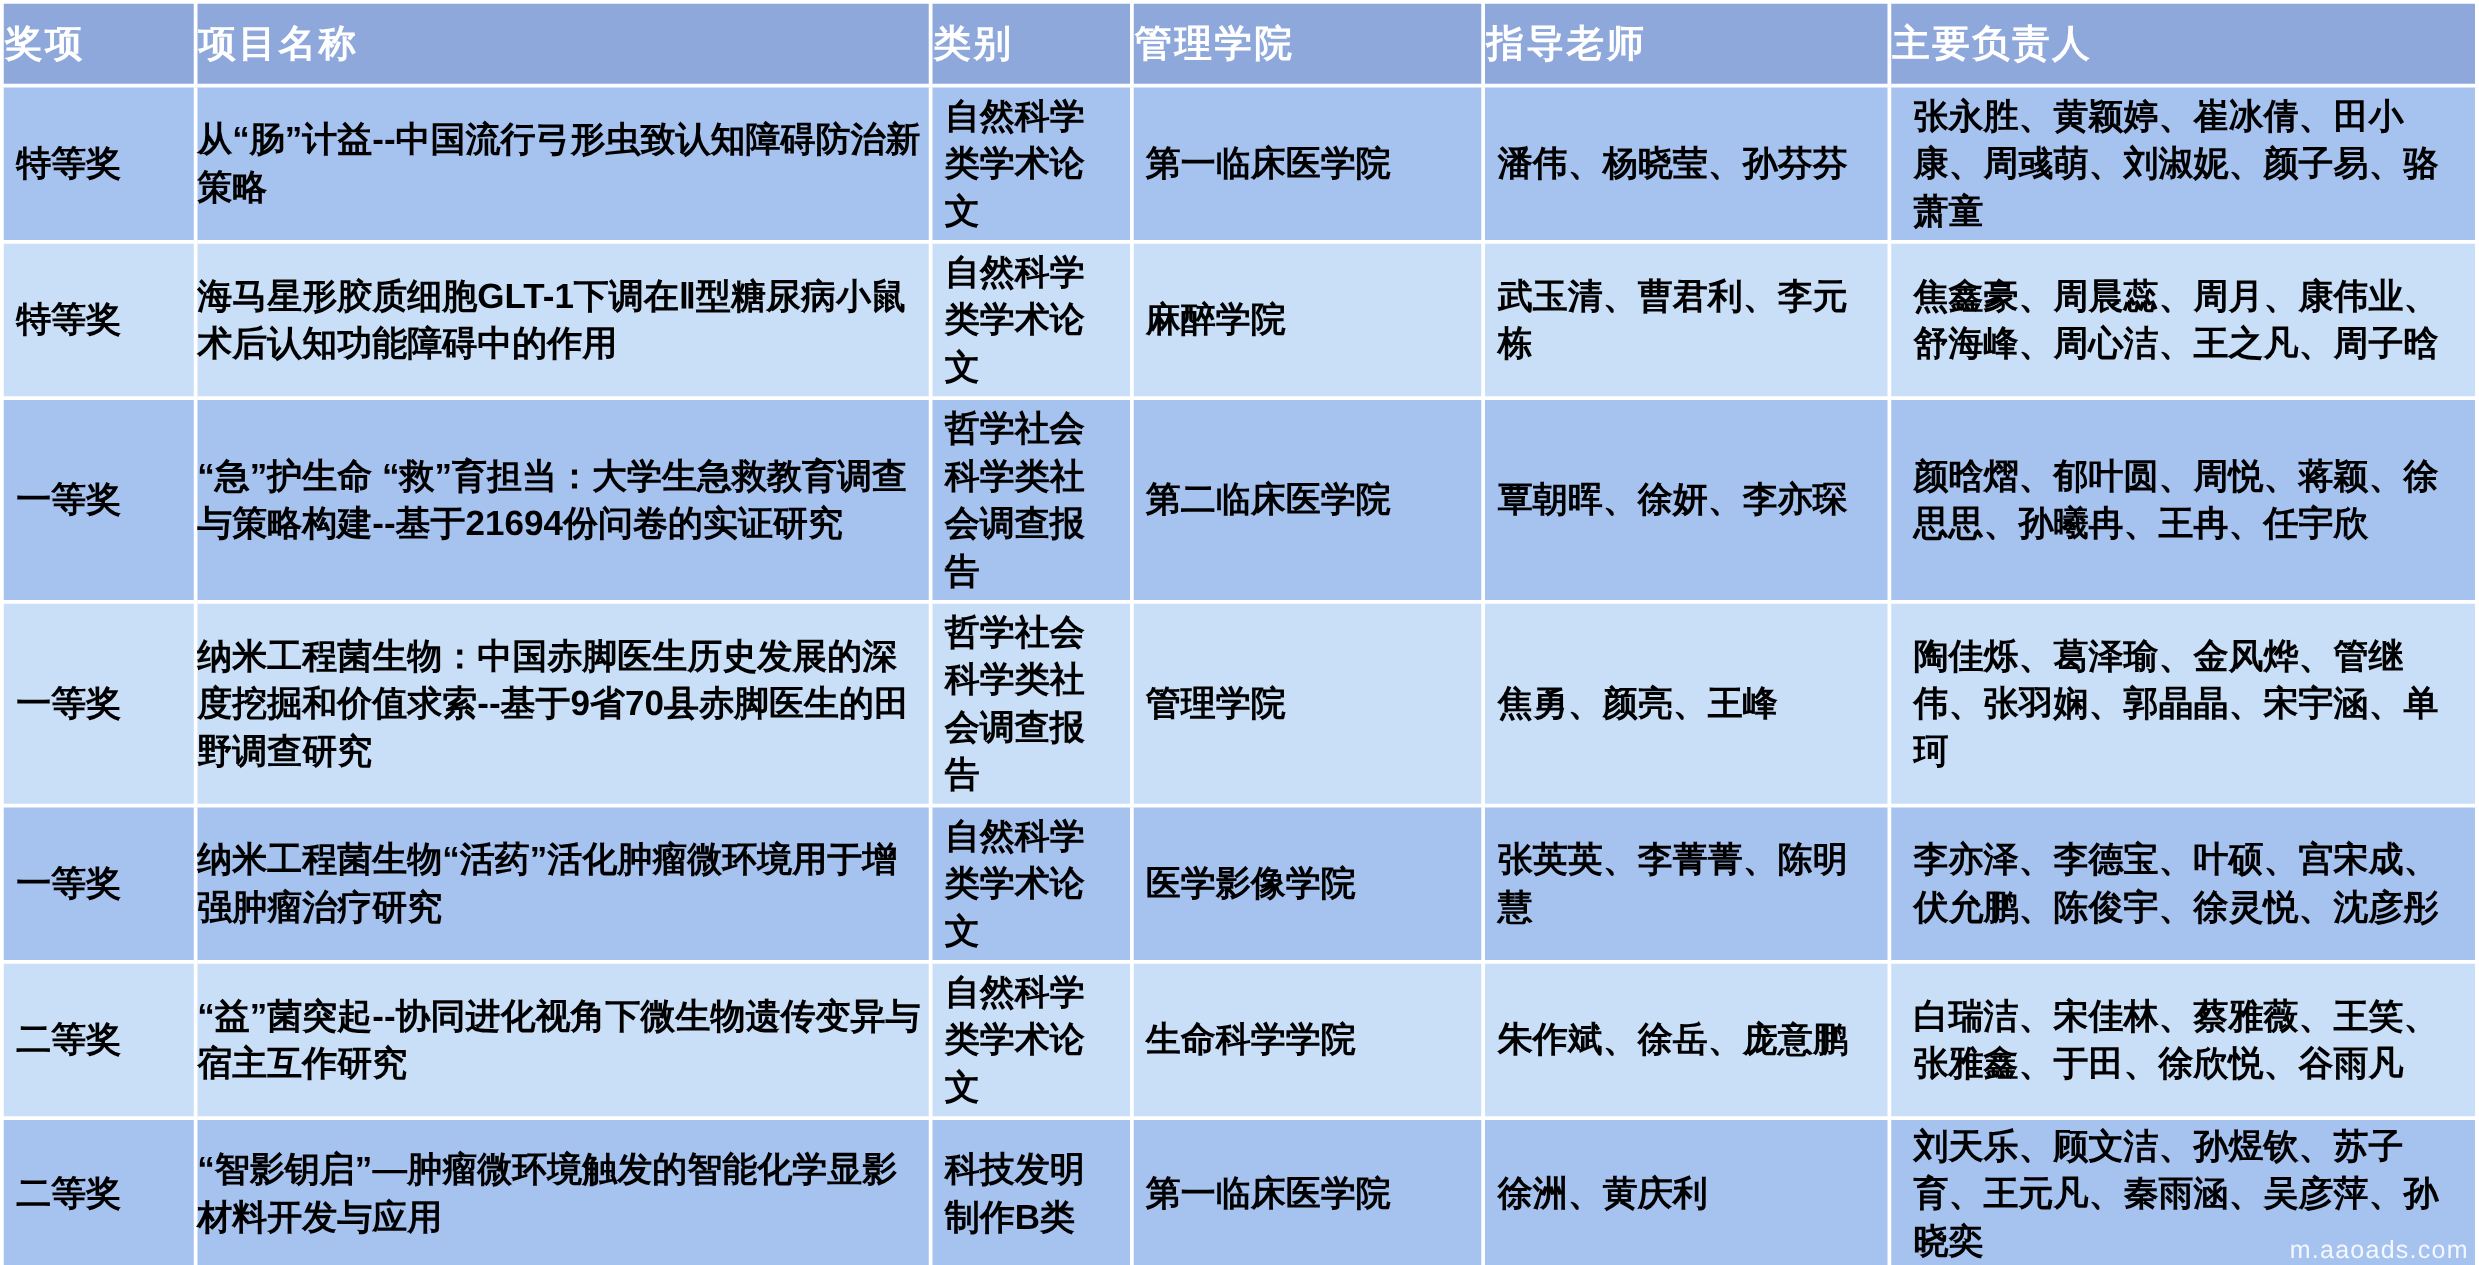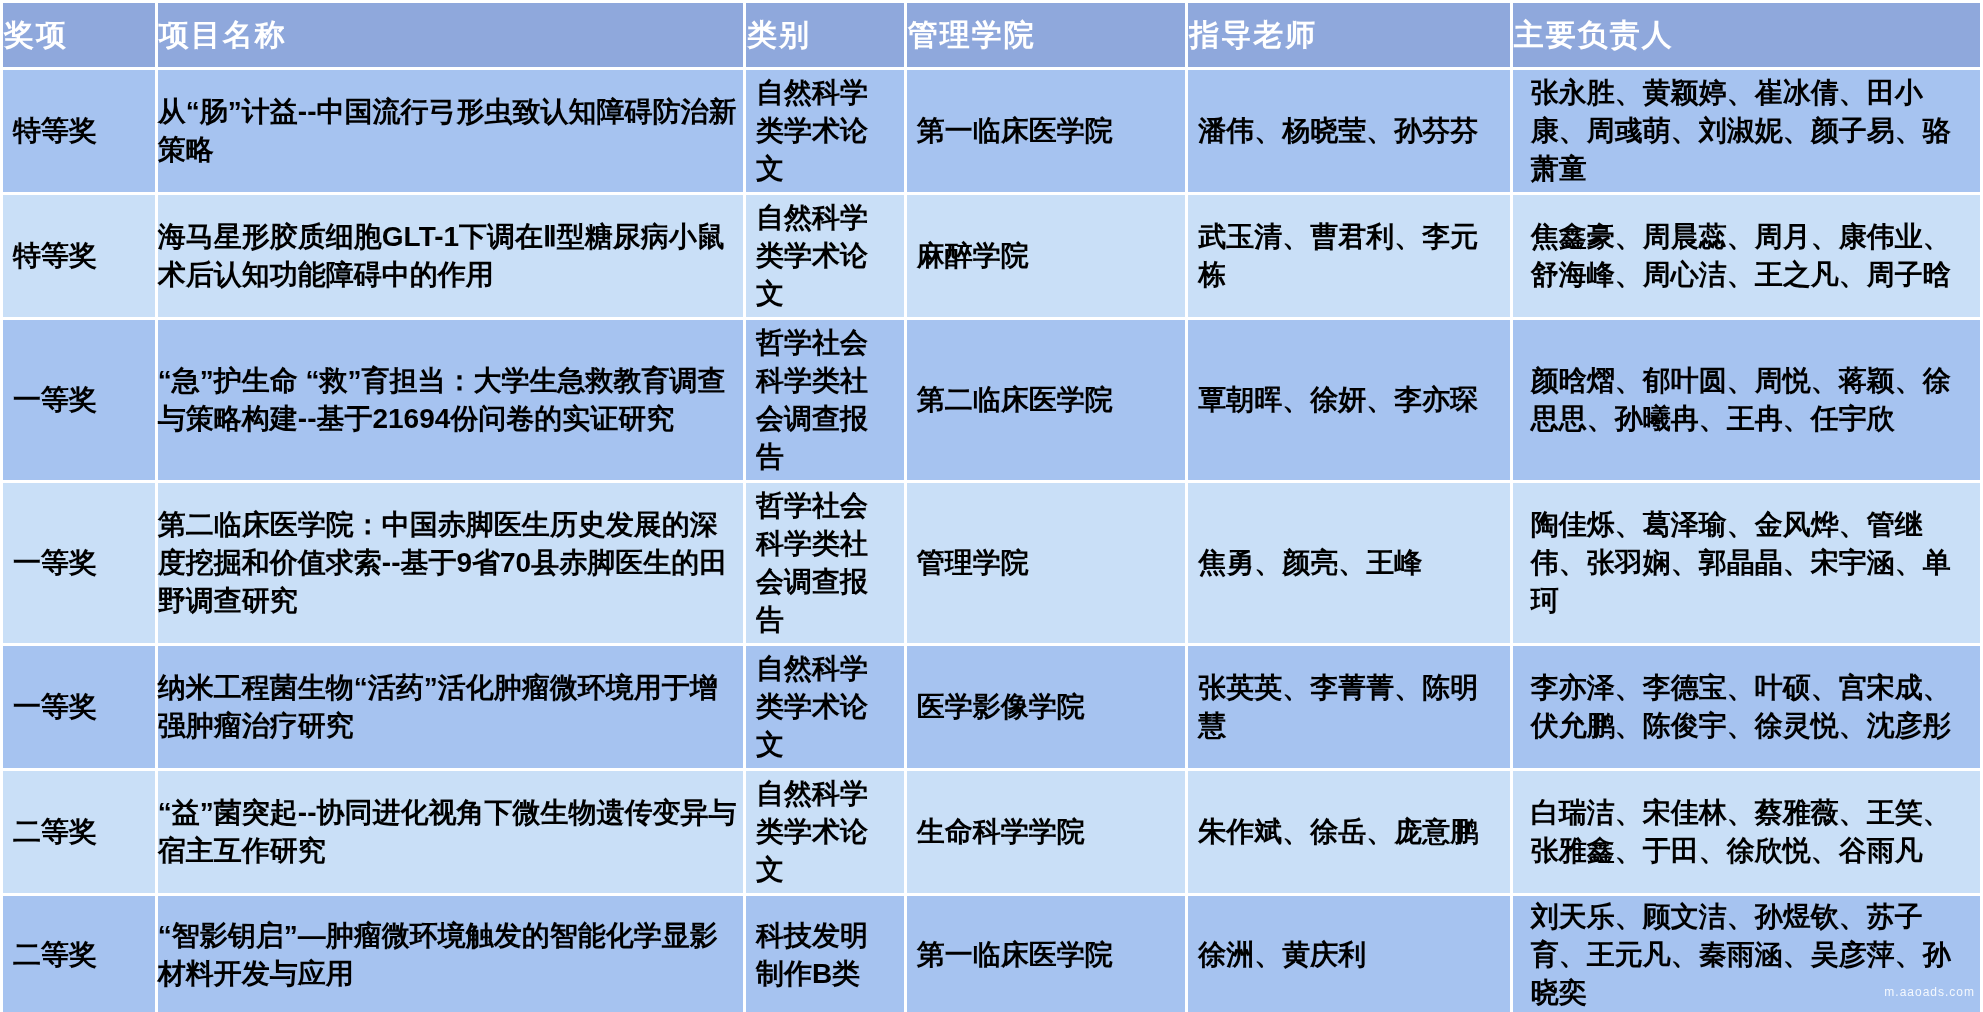--- a/index.html
+++ b/index.html
@@ -53,22 +53,22 @@
     padding:4px 10px;
   }
   tbody tr.odd  td { background:var(--row-odd,#a6c3f0); }
   tbody tr.even td { background:var(--row-even,#c9dff7); }
 
   td.project  { padding:2px 0; }
   td.members  { padding:2px 18px; }
 
   .watermark {
     position:absolute;
-    right:8px; bottom:13px;
-    font-size:12px;
+    right:8px; bottom:0px;
+    font-size:20px;
     color:rgba(255,255,255,0.88);
     letter-spacing:1px;
     font-family:"Liberation Sans", sans-serif;
     text-align:center;
   }
 </style>
 </head>
 <body>
 
 <div class="page">
@@ -113,21 +113,21 @@
       <tr class="odd">
         <td class="award">一等奖</td>
         <td class="project">“急”护生命 “救”育担当：大学生急救教育调查与策略构建--基于21694份问卷的实证研究</td>
         <td class="category">哲学社会科学类社会调查报告</td>
         <td class="college">第二临床医学院</td>
         <td class="advisors">覃朝晖、徐妍、李亦琛</td>
         <td class="members">颜晗熠、郁叶圆、周悦、蒋颖、徐思思、孙曦冉、王冉、任宇欣</td>
       </tr>
       <tr class="even">
         <td class="award">一等奖</td>
-        <td class="project">第二临床医学院：中国赤脚医生历史发展的深度挖掘和价值求索--基于9省70县赤脚医生的田野调查研究</td>
+        <td class="project">纳米工程菌生物：中国赤脚医生历史发展的深度挖掘和价值求索--基于9省70县赤脚医生的田野调查研究</td>
         <td class="category">哲学社会科学类社会调查报告</td>
         <td class="college">管理学院</td>
         <td class="advisors">焦勇、颜亮、王峰</td>
         <td class="members">陶佳烁、葛泽瑜、金风烨、管继伟、张羽娴、郭晶晶、宋宇涵、单珂</td>
       </tr>
       <tr class="odd">
         <td class="award">一等奖</td>
         <td class="project">纳米工程菌生物“活药”活化肿瘤微环境用于增强肿瘤治疗研究</td>
         <td class="category">自然科学类学术论文</td>
         <td class="college">医学影像学院</td>

